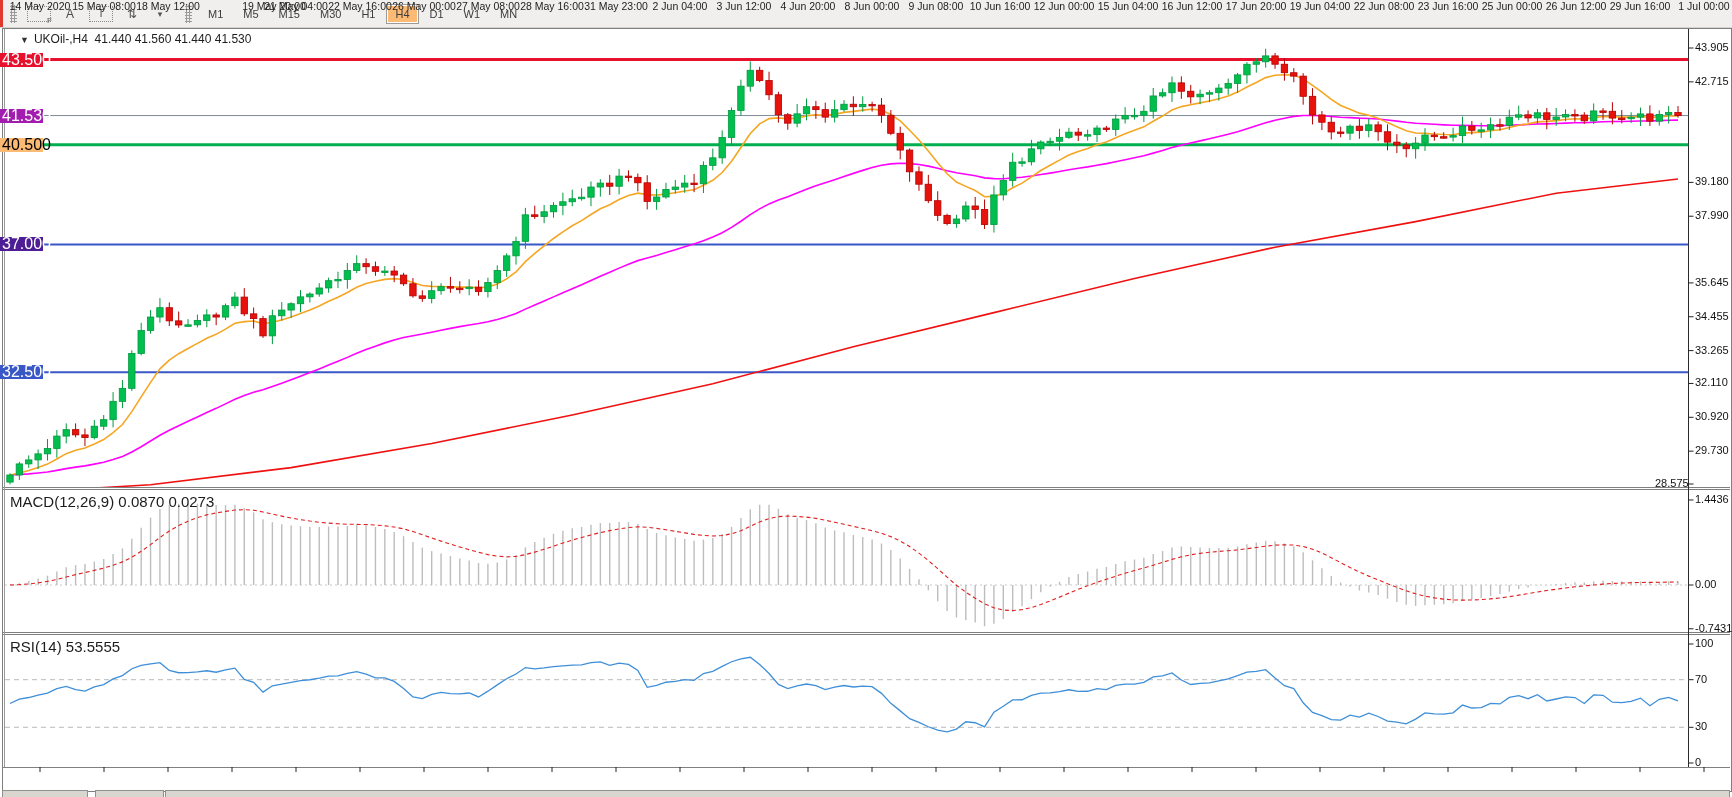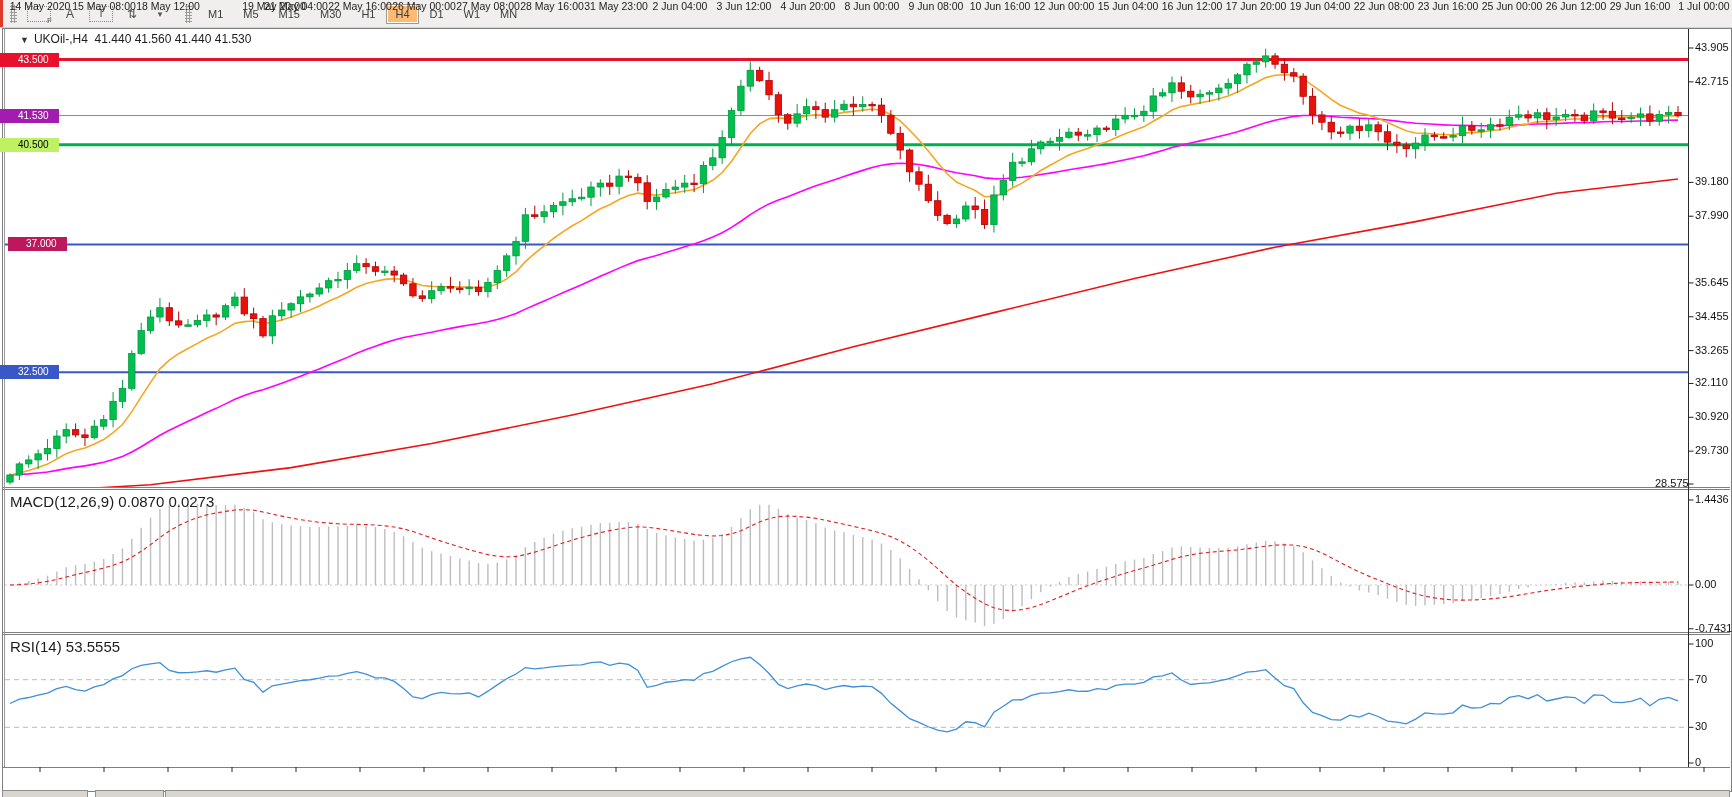--- a/index.html
+++ b/index.html
@@ -18,22 +18,22 @@
   .caret{font-size:9px;color:#555;margin-left:2px;}
   .tf-btn{padding:3px 8px;font-size:11px;color:#3c3c3c;margin:0 1px;border:1px solid transparent;}
   .tf-btn.active{background:#fdba74;border:1px solid #9b9b9b;box-shadow:inset 0 0 0 1px #fff;}
   
   #window{position:absolute;left:2px;top:28px;width:1728px;height:762px;background:#fff;
     border:1px solid #7f7f7f;}
   #chart-svg{position:absolute;left:0;top:0;}
   #title-row{position:absolute;left:12px;top:32px;font-size:12px;color:#1d1d1d;margin-left:8px;}
   #title-row .tri{font-size:9px;color:#333;margin-right:5px;}
   .axis-label{position:absolute;font-size:11px;color:#111;white-space:nowrap;}
-  .badge{position:absolute;left:1690px;width:41px;height:14px;font-size:10px;line-height:14px;
-    padding-left:18px;color:#fff;white-space:nowrap;}
+  .badge{position:absolute;left:1690px;width:41px;height:14px;font-size:16px;line-height:14px;
+    padding-left:2px;color:#fff;white-space:nowrap;}
   .time-label{position:absolute;top:773px;font-size:10.5px;color:#1c1c1c;white-space:nowrap;
     transform:translateX(-50%);}
   .ind-label{position:absolute;font-size:15px;color:#1c1c1c;}
   #annotation{position:absolute;left:1338px;top:282px;font-size:33px;font-weight:bold;letter-spacing:1px;}
   
   .stub{position:absolute;top:790px;height:10px;background:#d9d6cf;border:1px solid #8f8f8f;border-bottom:none;}
 </style>
 </head>
 <body>
 
@@ -703,22 +703,22 @@
       <div class="axis-label" style="left: 1655px; top: 476.994px;">28.575</div>
       <div class="axis-label" style="left: 1695px; top: 492.972px;">1.4436</div>
       <div class="axis-label" style="left: 1695px; top: 578px;">0.00</div>
       <div class="axis-label" style="left: 1695px; top: 621.769px;">-0.7431</div>
       <div class="axis-label" style="left: 1695px; top: 637px;">100</div>
       <div class="axis-label" style="left: 1695px; top: 672.7px;">70</div>
       <div class="axis-label" style="left: 1695px; top: 720.3px;">30</div>
       <div class="axis-label" style="left: 1695px; top: 756px;">0</div>
       <div class="badge" style="left: 0px; top: 52.5184px; background: rgb(232, 17, 45); color: rgb(255, 255, 255);">43.500</div>
       <div class="badge" style="left: 0px; top: 108.546px; background: #a21caf; color: rgb(255, 255, 255);">41.530</div>
-      <div class="badge" style="left: 0px; top: 137.84px; background: #bef264; color: rgb(0, 0, 0);">40.500</div>
-      <div class="badge" style="left: 8px; top: 237.382px; background: #be185d; color: rgb(255, 255, 255);">37.000</div>
+      <div class="badge" style="left: 0px; top: 137.84px; background: #fdba74; color: rgb(0, 0, 0);">40.500</div>
+      <div class="badge" style="left: 0px; top: 237.382px; background: #4c1d95; color: rgb(255, 255, 255);">37.000</div>
       <div class="badge" style="left: 0px; top: 365.365px; background: rgb(58, 87, 200); color: rgb(255, 255, 255);">32.500</div>
       <div class="time-label" style="left: 40px; top: 0px;">14 May 2020</div>
       <div class="time-label" style="left: 104px; top: 0px;">15 May 08:00</div>
       <div class="time-label" style="left: 168px; top: 0px;">18 May 12:00</div>
       <div class="time-label" style="left: 232px; top: 0px; margin-left: 42px;">19 May 20:00</div>
       <div class="time-label" style="left: 296px; top: 0px;">21 May 04:00</div>
       <div class="time-label" style="left: 360px; top: 0px;">22 May 16:00</div>
       <div class="time-label" style="left: 424px; top: 0px;">26 May 00:00</div>
       <div class="time-label" style="left: 488px; top: 0px;">27 May 08:00</div>
       <div class="time-label" style="left: 552px; top: 0px;">28 May 16:00</div>

